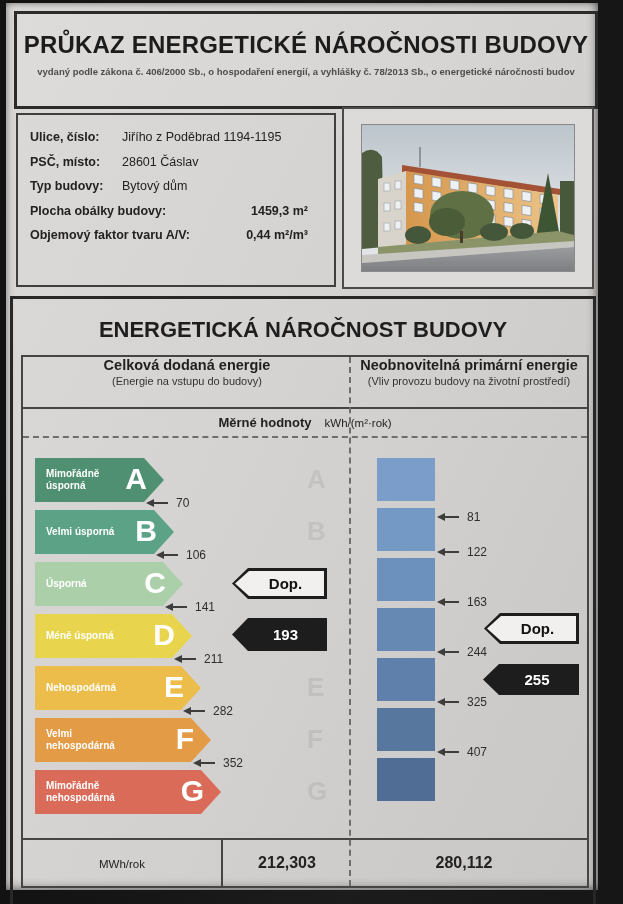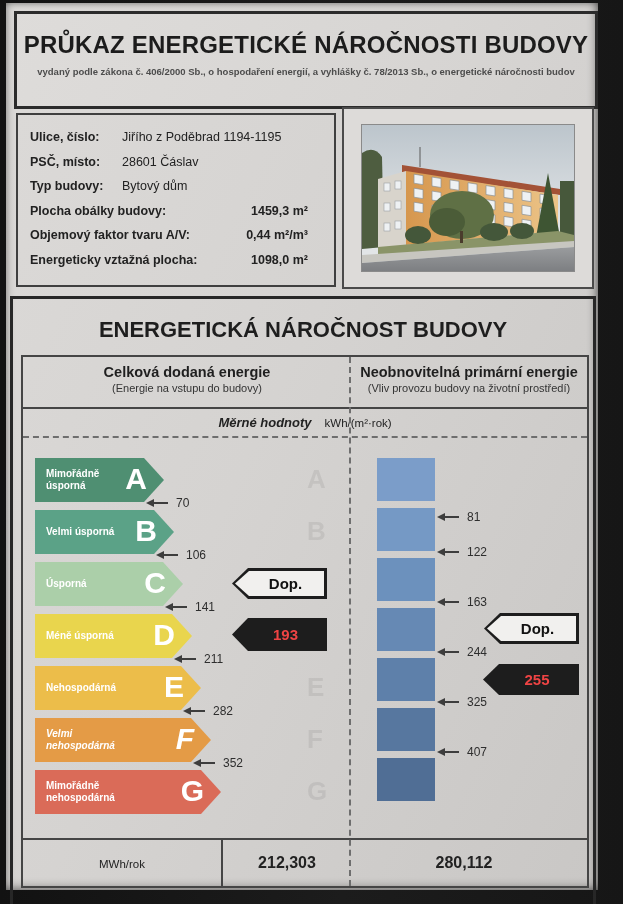--- a/index.html
+++ b/index.html
@@ -45,27 +45,27 @@
     position:absolute;left:4px;top:293px;width:586px;height:684px;
     border:3px solid #272727;box-sizing:border-box;
   }
   .section-title{margin:18px 0 0;text-align:center;font-size:22px;font-weight:bold;color:#1e1e1e;}
   .table{
     position:absolute;left:8px;top:56px;width:564px;
     border:2px solid #454545;box-sizing:content-box;
   }
   .divider{position:absolute;left:326px;top:0;bottom:0;width:0;border-left:2px dashed #6e6e6e;}
   .hdr-row{height:50px;border-bottom:2px solid #454545;display:flex;}
-  .hdr-cell{box-sizing:border-box;padding-top:7px;text-align:center;}
+  .hdr-cell{box-sizing:border-box;text-align:center;}
   .hdr-cell.left{width:328px;}
   .hdr-cell.right{flex:1;}
   .col-title{font-size:14.5px;font-weight:bold;color:#1f1f1f;}
   .col-sub{font-size:11px;color:#333;margin-top:2px;}
   .units-row{height:27px;border-bottom:2px dashed #6e6e6e;display:flex;align-items:center;justify-content:center;gap:13px;}
-  .units-label{font-size:13px;font-weight:bold;font-style:italic;}
+  .units-label{font-size:13px;font-weight:bold;}
   .units-value{font-size:11.5px;}
   .scale-area{height:400px;position:relative;overflow:hidden;}
   
   .garrow{
     position:absolute;left:12px;height:44px;display:flex;align-items:center;color:#fff;
     clip-path:polygon(0 0,calc(100% - 20px) 0,100% 50%,calc(100% - 20px) 100%,0 100%);
   }
   .g0{top:20px;width:129px}.g1{top:72px;width:139px}.g2{top:124px;width:148px}
   .g3{top:176px;width:157px}.g4{top:228px;width:166px}.g5{top:280px;width:176px}
   .g6{top:332px;width:186px}
@@ -83,21 +83,21 @@
   .block{position:absolute;left:354px;width:58px;height:43px;}
   .b0{top:20px}.b1{top:70px}.b2{top:120px}.b3{top:170px}.b4{top:220px}.b5{top:270px}.b6{top:320px}
   
   .marker{
     position:absolute;display:flex;align-items:center;justify-content:center;
     clip-path:polygon(0 50%,16px 0,100% 0,100% 100%,16px 100%);
     background:#1d1d1d;
   }
   .marker .inner{position:absolute;inset:3px;clip-path:polygon(0 50%,14px 0,100% 0,100% 100%,14px 100%);background:#f1f0ee;}
   .marker .mtext{position:relative;font-size:15px;font-weight:bold;color:#111;padding-left:12px;}
-  .marker.value .mtext{color:#ef4444;}
+  .marker.value .mtext{color:#ffffff;}
   .m-dop-left{left:209px;top:130px;width:95px;height:31px;}
   .m-val-left{left:209px;top:180px;width:95px;height:33px;}
   .m-dop-right{left:461px;top:175px;width:95px;height:31px;}
   .m-val-right{left:460px;top:226px;width:96px;height:31px;}
   
   .ghost{position:absolute;left:284px;font-size:26px;font-weight:bold;color:rgba(30,30,30,.08);}
   .gh0{top:26px}.gh1{top:78px}.gh2{top:130px}.gh3{top:182px}.gh4{top:234px}.gh5{top:286px}.gh6{top:338px}
   
   .totals-row{height:46px;border-top:2px solid #454545;display:flex;align-items:stretch;}
   .t-label{width:198px;flex:0 0 198px;border-right:2px solid #454545;display:flex;flex-direction:column;align-items:center;justify-content:center;}
@@ -129,24 +129,20 @@
       <span class="lbl">Typ budovy:</span>
       <span class="val">Bytový dům</span>
     </div>
     <div class="info-line">
       <span class="lbl">Plocha obálky budovy:</span>
       <span class="val">1459,3 m²</span>
     </div>
     <div class="info-line">
       <span class="lbl">Objemový faktor tvaru A/V:</span>
       <span class="val">0,44 m²/m³</span>
-    </div>
-    <div class="info-line">
-      <span class="lbl">Energeticky vztažná plocha:</span>
-      <span class="val">1098,0 m²</span>
     </div>
   </div>
 
   <div class="photo-box">
     <div class="photo-frame">
       <svg width="212" height="146" viewBox="0 0 212 146" xmlns="http://www.w3.org/2000/svg">
         <defs>
           <linearGradient id="sky" x1="0" y1="0" x2="0" y2="1">
             <stop offset="0" stop-color="#bcc5cc"></stop>
               <stop offset="0.7" stop-color="#e2e5e7"></stop>
@@ -251,21 +247,21 @@
           <span class="gletter">C</span>
         </div>
         <div class="garrow g3" style="background-color: rgb(233, 213, 77);">
           <span class="glabel">Méně úsporná</span>
           <span class="gletter">D</span>
         </div>
         <div class="garrow g4" style="background-color: rgb(236, 189, 74);">
           <span class="glabel">Nehospodárná</span>
           <span class="gletter">E</span>
         </div>
-        <div class="garrow g5" style="background-color: rgb(228, 155, 70); font-style: italic;">
+        <div class="garrow g5" style="background-color: rgb(228, 155, 70);">
           <span class="glabel">Velmi nehospodárná</span>
           <span class="gletter">F</span>
         </div>
         <div class="garrow g6" style="background-color: rgb(218, 107, 88);">
           <span class="glabel">Mimořádně nehospodárná</span>
           <span class="gletter">G</span>
         </div>
 
         <span class="ghost gh0">A</span>
         <span class="ghost gh1">B</span>

